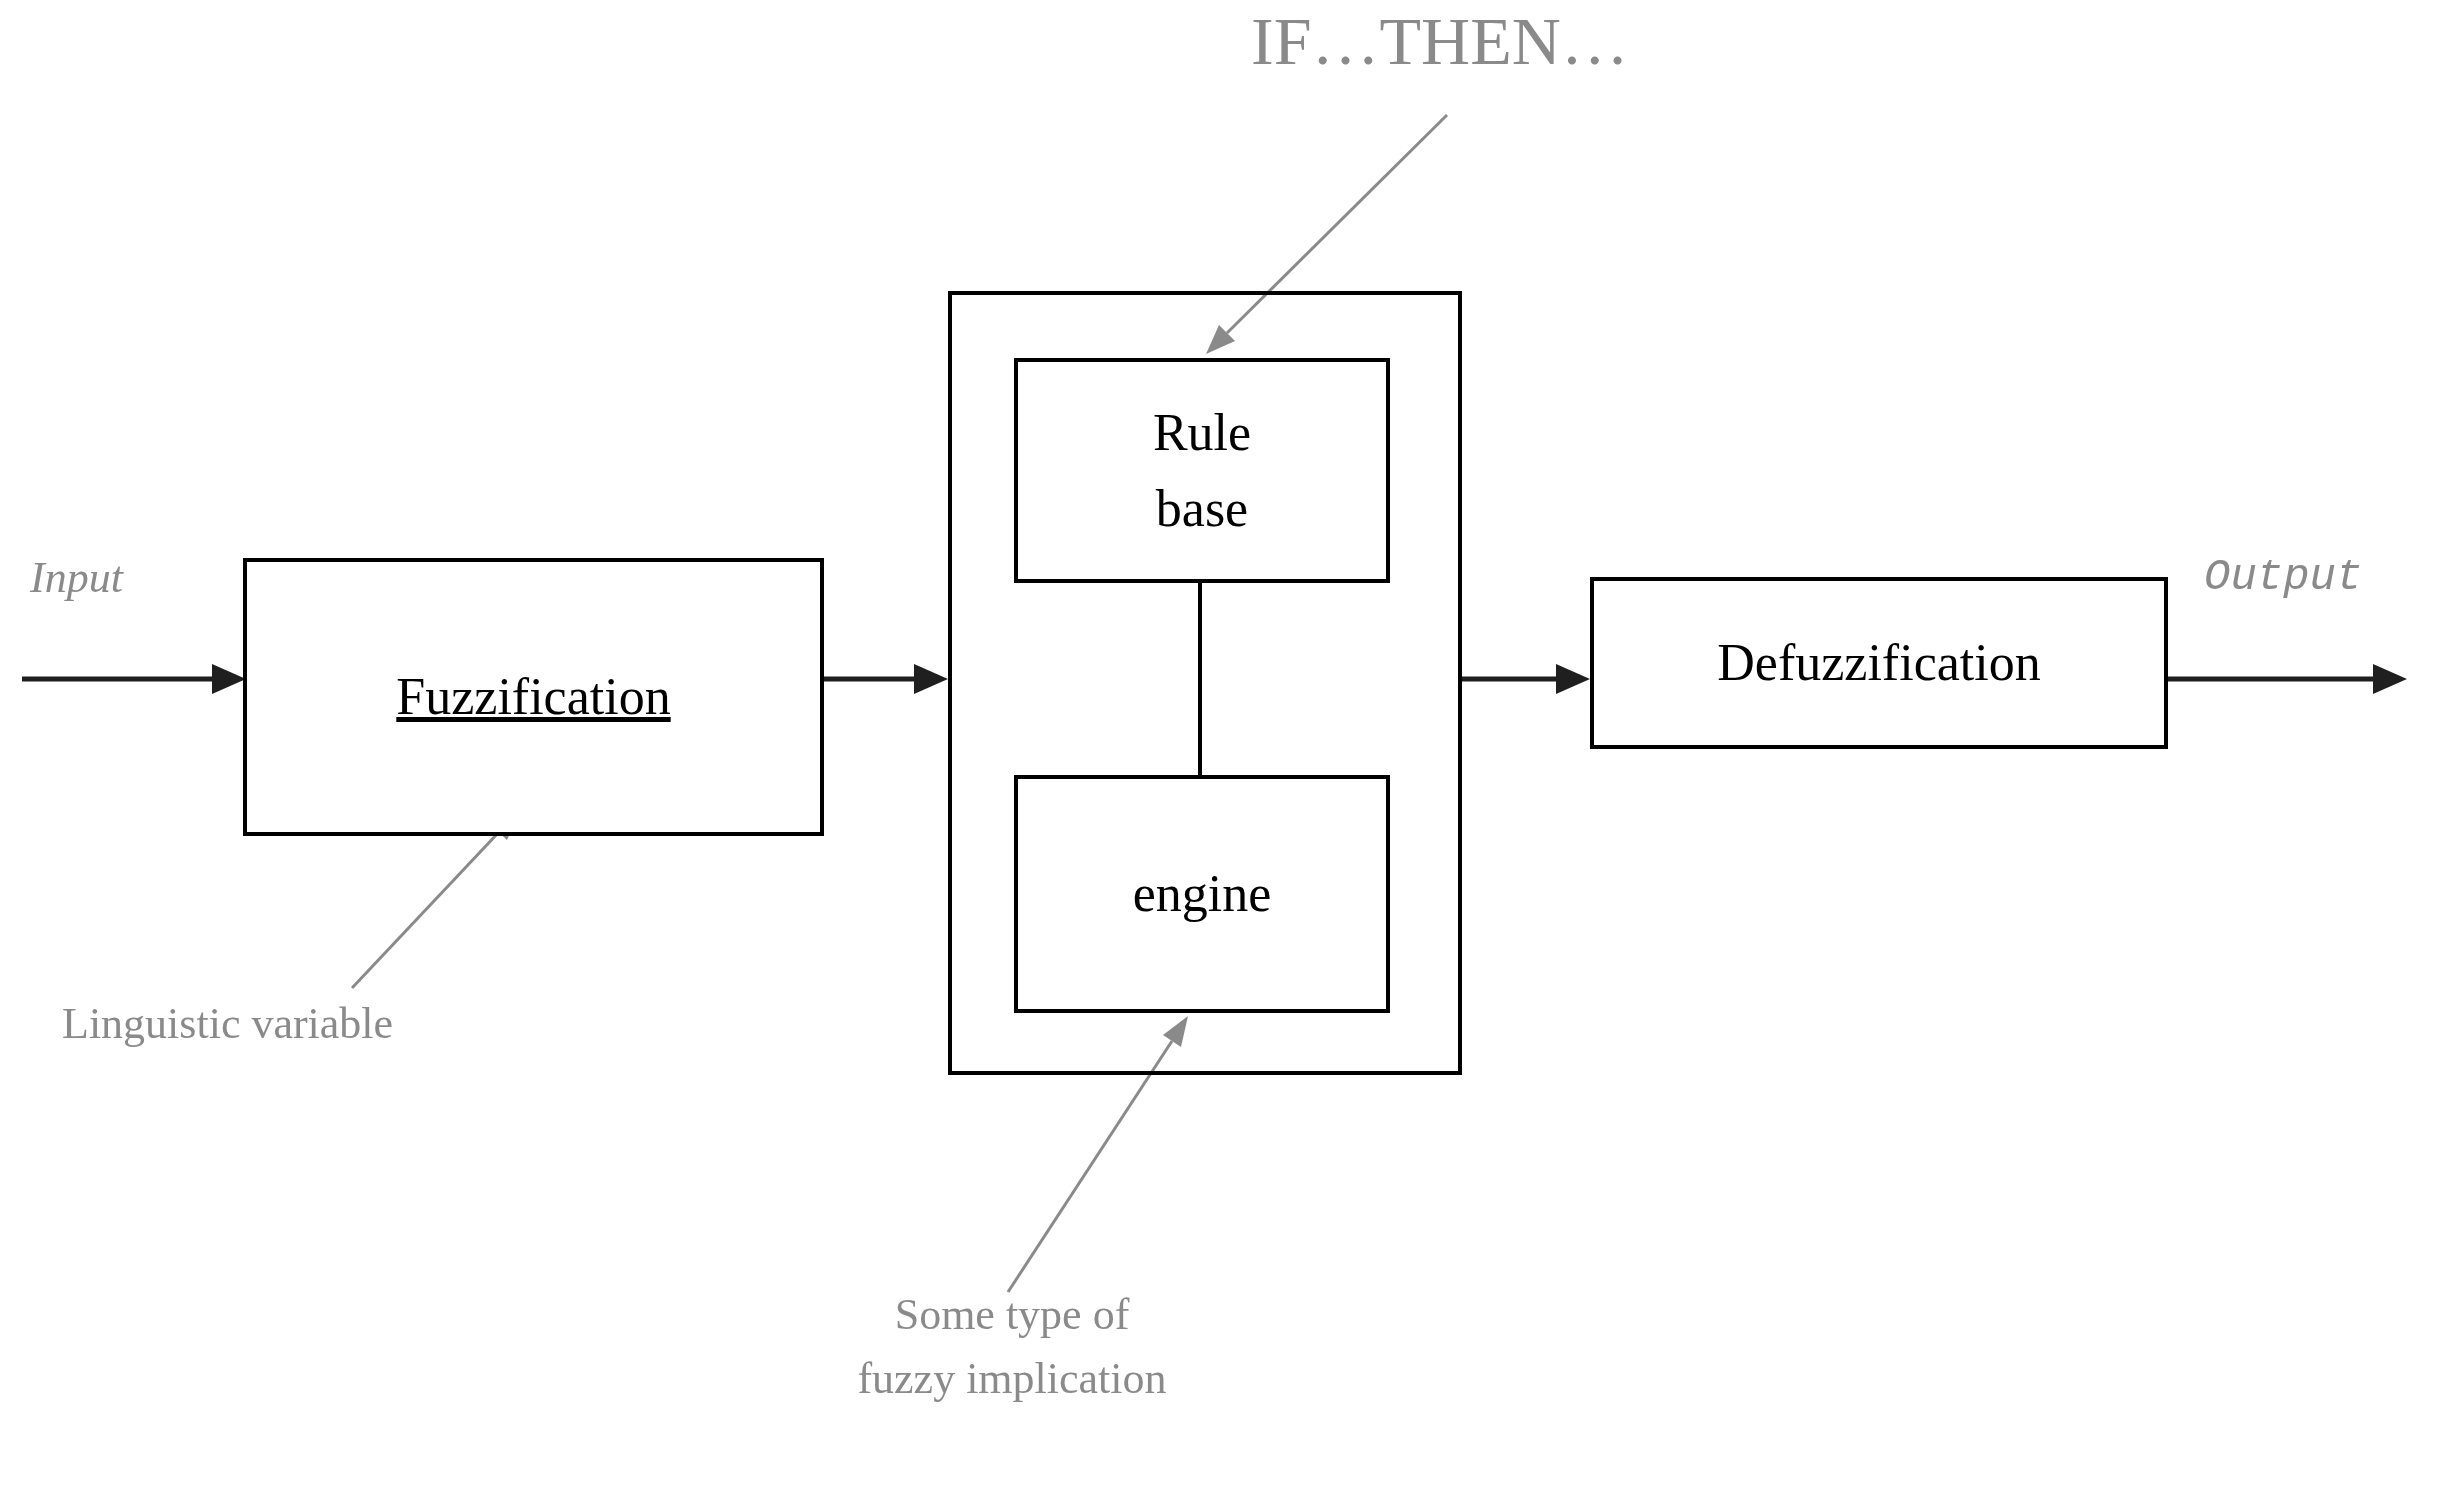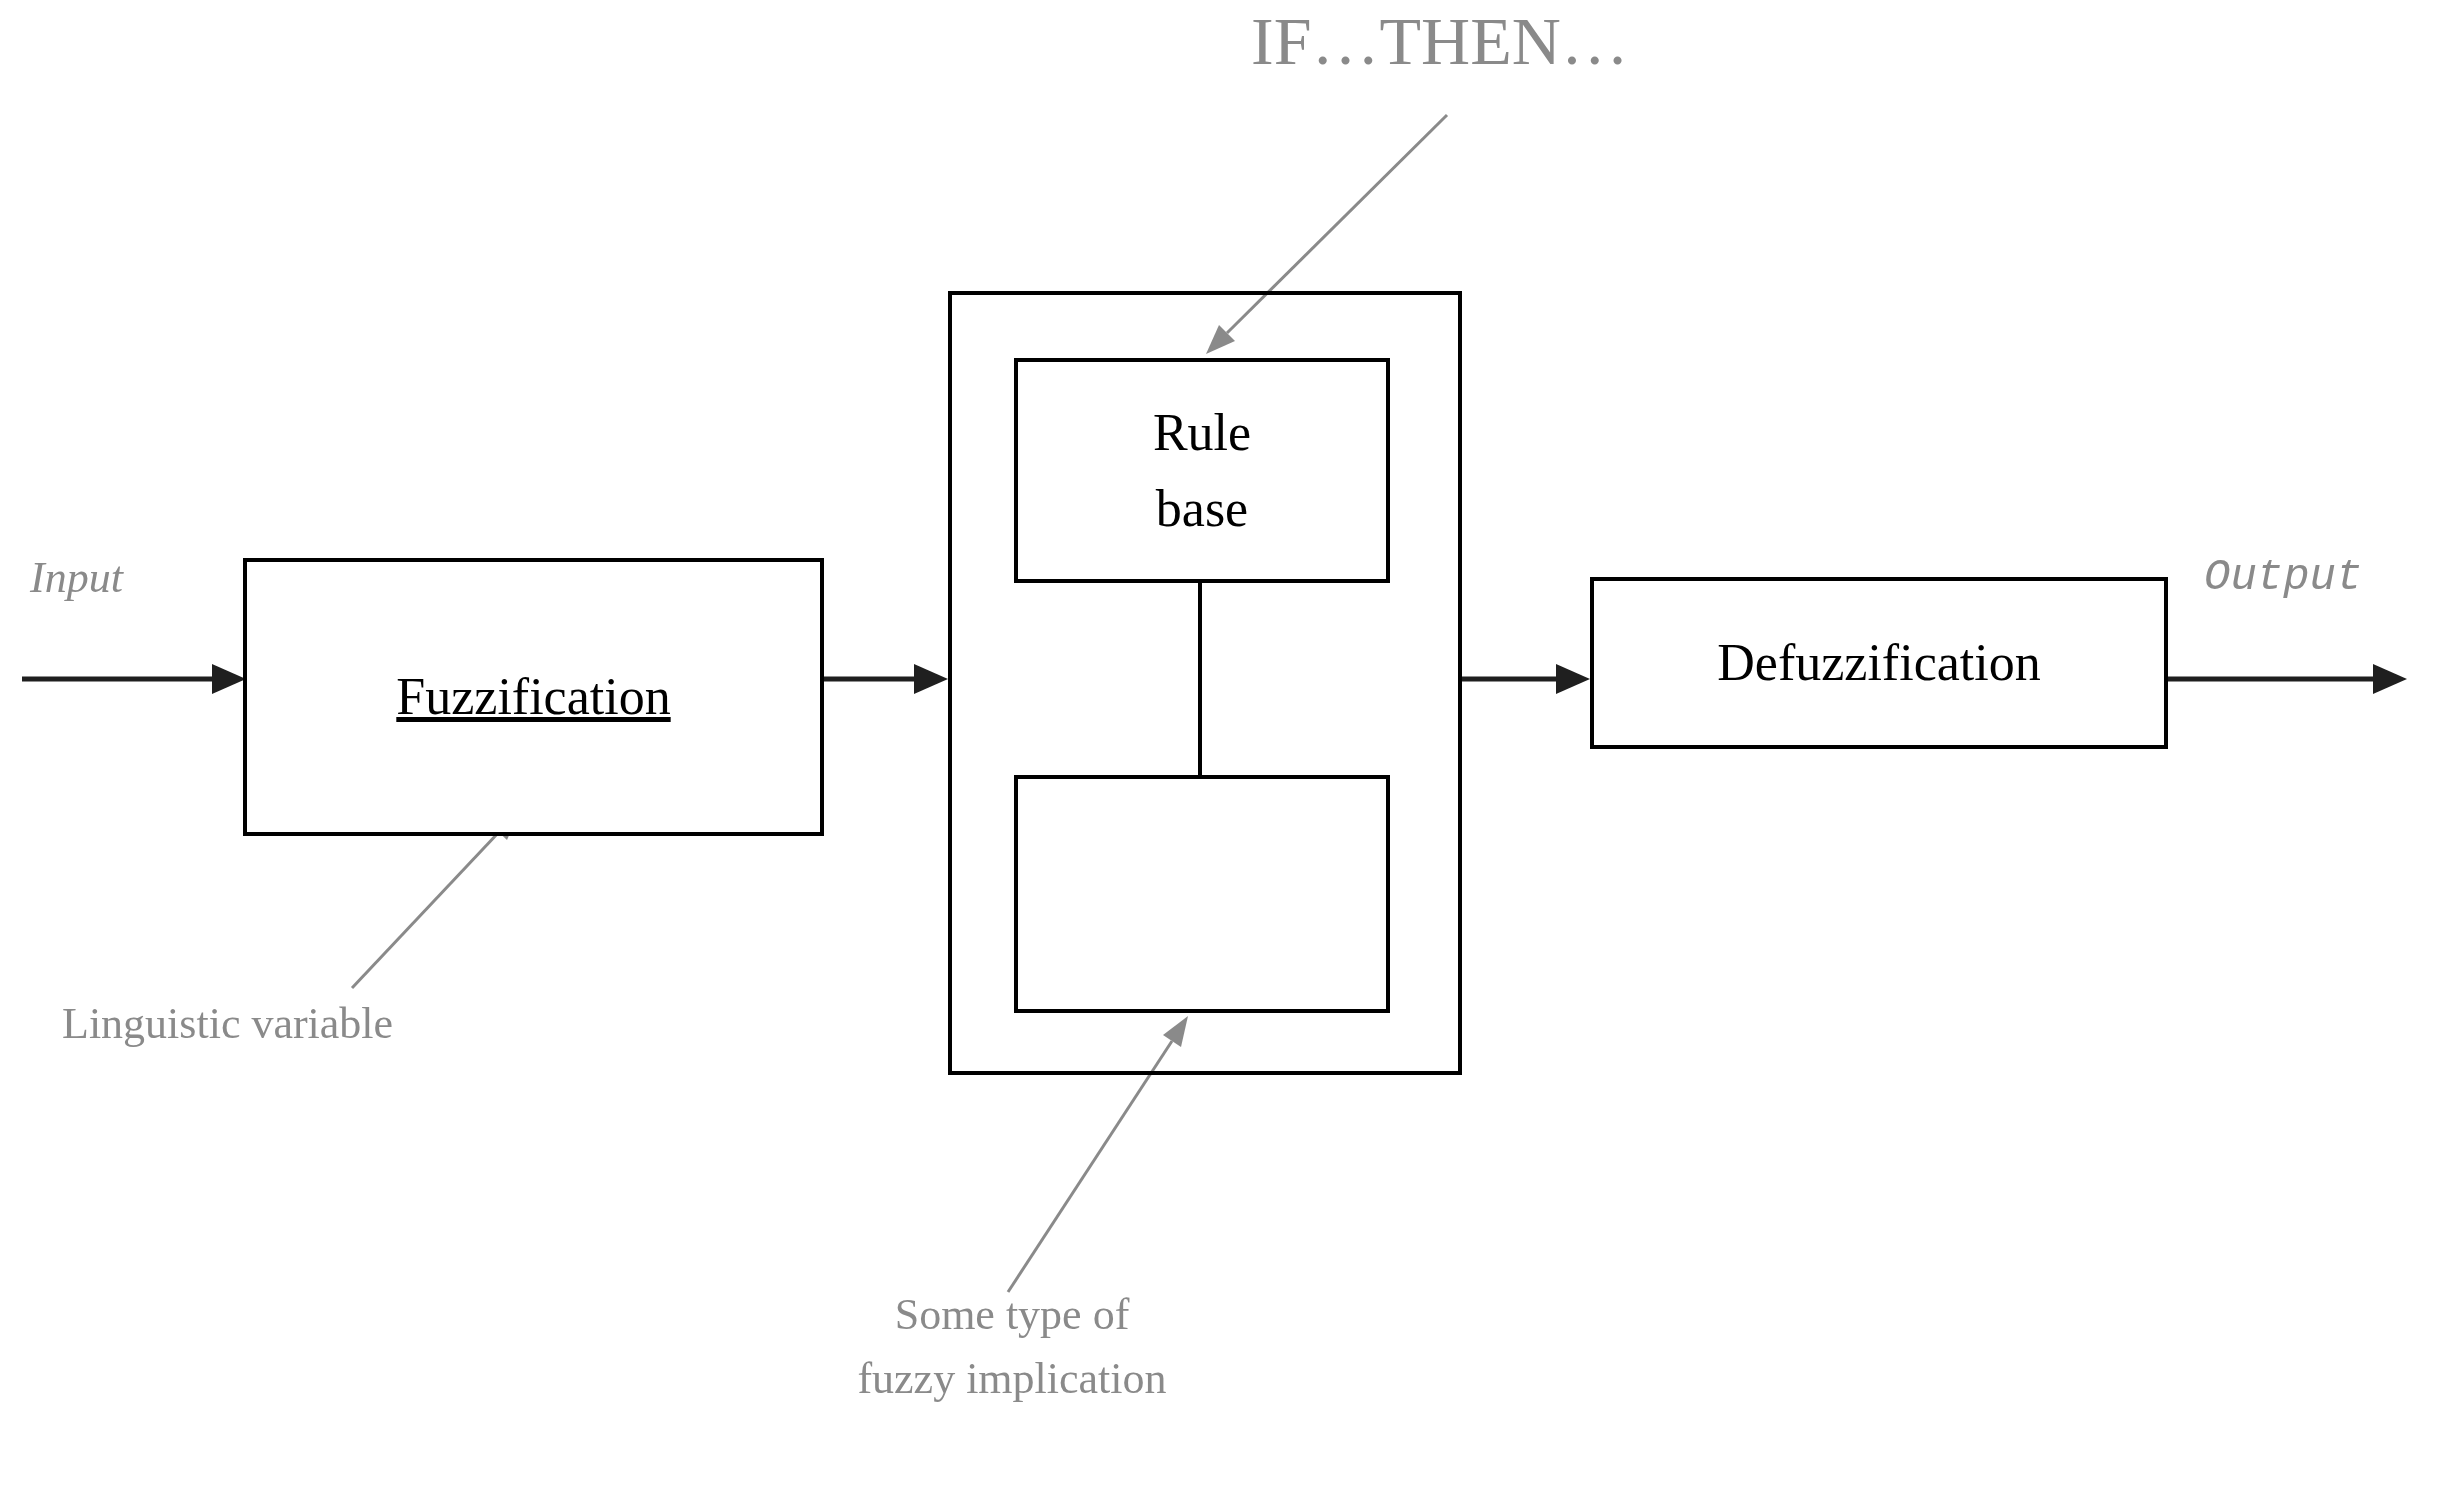--- a/index.html
+++ b/index.html
@@ -123,20 +123,21 @@
 
   <div class="box two-line" style="left:1014px; top:358px; width:376px; height:225px;">
     <div>
       <span>Rule</span>
       <span>base</span>
     </div>
   </div>
 
   <div class="box two-line" style="left:1014px; top:775px; width:376px; height:238px;">
     <div>
+      <span>engine</span>
     </div>
   </div>
 
   <div class="box" style="left:1590px; top:566px; width:578px; height:172px;margin-top:11px;">
     <span>Defuzzification</span>
   </div>
 
 </div>
 
 </body></html>

